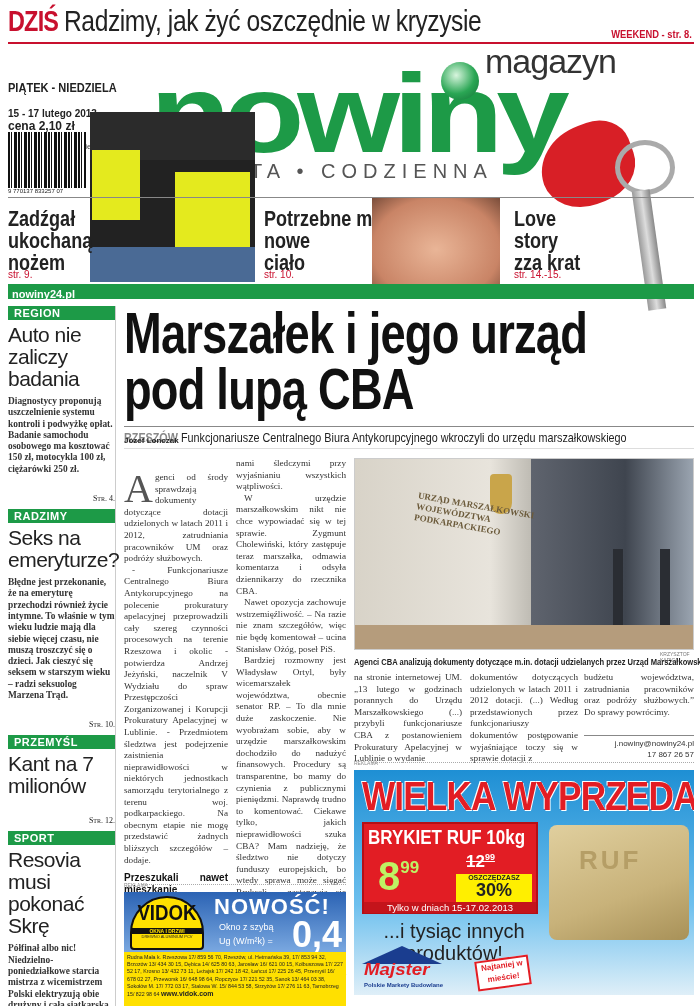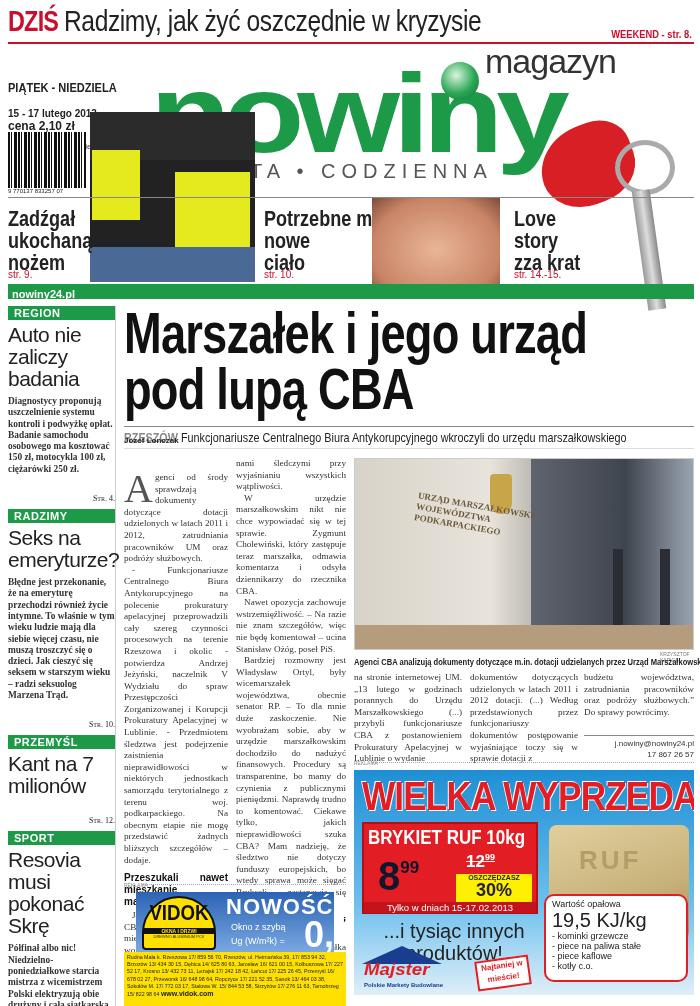--- a/index.html
+++ b/index.html
@@ -66,40 +66,40 @@
 #col4{left:470px;top:672px;width:108px}
 #col5{left:584px;top:672px;width:110px}
 #contact{left:584px;top:735px;width:110px;border-top:1px solid #888;padding-top:2px;text-align:right;font:8px "Liberation Sans",sans-serif;color:#333;line-height:11px}
 .dots{height:1px;border-top:1px dotted #aaa}
 .reklama{font:5px "Liberation Sans",sans-serif;color:#888}
 
 #ad1{left:354px;top:770px;width:340px;height:225px;background:linear-gradient(180deg,#1e8fd4,#6ec0ee 60%,#dfeff8);overflow:hidden}
 #ad1-title{left:8px;top:4px;font:bold 40px "Liberation Sans",sans-serif;color:#e21d24;letter-spacing:-1px;transform:scaleX(.88);transform-origin:left top;white-space:nowrap;text-shadow:1px 1px 0 #fff,-1px -1px 0 #fff}
 #ad1-box{left:8px;top:52px;width:176px;height:92px;background:#e21d24;border:2px solid #b50f16}
 #ad1-product{left:4px;top:2px;font:bold 20px "Liberation Sans",sans-serif;color:#fff;transform:scaleX(.85);transform-origin:left top;white-space:nowrap}
-#ad1-price{left:14px;top:30px;font:bold 40px "Liberation Sans",sans-serif;color:#0f172a}
+#ad1-price{left:14px;top:30px;font:bold 40px "Liberation Sans",sans-serif;color:#bef264}
 #ad1-price sup{font-size:17px;vertical-align:top;position:relative;top:4px}
 #ad1-old{left:102px;top:28px;font:bold 17px "Liberation Sans",sans-serif;color:#fff;text-decoration:line-through}
 #ad1-old sup{font-size:9px}
 #ad1-save{left:92px;top:50px;width:76px;height:28px;background:#ffef00;text-align:center}
 #ad1-save .l{font:bold 7px "Liberation Sans",sans-serif;color:#222;display:block}
 #ad1-save .p{font:bold 18px "Liberation Sans",sans-serif;color:#222;line-height:18px}
 #ad1-dates{left:0;top:78px;width:172px;text-align:center;font:9.5px "Liberation Sans",sans-serif;color:#fff;background:#c4141b}
 #ad1-more{left:20px;top:150px;width:160px;text-align:center;font:20px "Liberation Sans",sans-serif;color:#222;line-height:22px}
 #ad1-brick{left:195px;top:55px;width:140px;height:115px;background:linear-gradient(160deg,#e0cf9e,#c8b27a 60%,#a89158);border-radius:8px}
 #ad1-brick span{position:absolute;left:30px;top:20px;font:bold 26px "Liberation Sans",sans-serif;color:#b59e66;letter-spacing:3px}
 #ad1-info{left:190px;top:124px;width:144px;height:88px;background:#fff;border:2px solid #e21d24;border-radius:10px;padding:3px 6px;font:9px "Liberation Sans",sans-serif;color:#222;line-height:10px}
 #ad1-info .big{font:20px "Liberation Sans",sans-serif;line-height:22px}
 #ad1-logo{left:10px;top:190px;font:italic bold 17px "Liberation Sans",sans-serif;color:#e21d24;transform:scaleX(1.1);transform-origin:left top}
 #ad1-logo-sub{left:10px;top:212px;font:bold 6px "Liberation Sans",sans-serif;color:#1a3d8f}
 #ad1-roof{left:8px;top:176px;width:0;height:0;border-left:40px solid transparent;border-right:40px solid transparent;border-bottom:18px solid #1a3d8f}
 #ad1-stamp{left:122px;top:188px;width:54px;height:30px;border:2px solid #e21d24;transform:rotate(-8deg);font:bold 8px "Liberation Sans",sans-serif;color:#e21d24;text-align:center;line-height:12px;background:#fff}
 
 #ad2{left:124px;top:892px;width:222px;height:114px}
-#ad2-top{left:12px;top:0;width:198px;height:60px;background:linear-gradient(180deg,#2b63b4,#7aa8e0)}
+#ad2-top{left:0;top:0;width:222px;height:60px;background:linear-gradient(180deg,#2b63b4,#7aa8e0)}
 #ad2-logo{left:6px;top:4px;width:74px;height:54px;background:#ffe000;border-radius:37px 37px 4px 4px;border:2px solid #111;text-align:center}
 #ad2-logo .v{font:bold 22px "Liberation Sans",sans-serif;color:#111;line-height:30px;display:block;transform:scaleX(.85)}
 #ad2-logo .s{font:bold 5px "Liberation Sans",sans-serif;background:#111;color:#ffe000;display:block}
 #ad2-new{left:90px;top:2px;font:bold 22px "Liberation Sans",sans-serif;color:#fff;letter-spacing:1px}
 #ad2-sub{left:95px;top:28px;font:9px "Liberation Sans",sans-serif;color:#fff;line-height:14px}
 #ad2-val{left:168px;top:22px;font:bold 36px "Liberation Sans",sans-serif;color:#fff}
 #ad2-bot{left:0;top:60px;width:222px;height:54px;background:#ffe000;padding:2px 3px;font:5.3px "Liberation Sans",sans-serif;color:#222;line-height:7.2px}
 #ad2-web{font-weight:bold;font-size:7px}
 </style>
 </head>
@@ -249,28 +249,20 @@
     <div id="ad1-product" class="abs">BRYKIET RUF 10kg</div>
     <div id="ad1-price" class="abs"><span>8</span><sup>99</sup></div>
     <div id="ad1-old" class="abs"><span>12</span><sup>99</sup></div>
     <div id="ad1-save" class="abs">
       <span class="l">OSZCZĘDZASZ</span>
       <span class="p">30%</span>
     </div>
     <div id="ad1-dates" class="abs">Tylko w dniach 15-17.02.2013</div>
   </div>
   <div id="ad1-more" class="abs">...i tysiąc innych produktów!</div>
-  <div id="ad1-info" class="abs">
-    <div>Wartość opałowa</div>
-    <div class="big">19,5 KJ/kg</div>
-    <div>- kominki grzewcze</div>
-    <div>- piece na paliwa stałe</div>
-    <div>- piece kaflowe</div>
-    <div>- kotły c.o.</div>
-  </div>
   <div id="ad1-roof" class="abs"></div>
   <div id="ad1-logo" class="abs">Majster</div>
   <div id="ad1-logo-sub" class="abs">Polskie Markety Budowlane</div>
   <div id="ad1-stamp" class="abs">Najtaniej w mieście!</div>
 </div>
 
 <div id="ad2" class="abs">
   <div id="ad2-top" class="abs">
     <div id="ad2-logo" class="abs">
       <span class="v">VIDOK</span>

